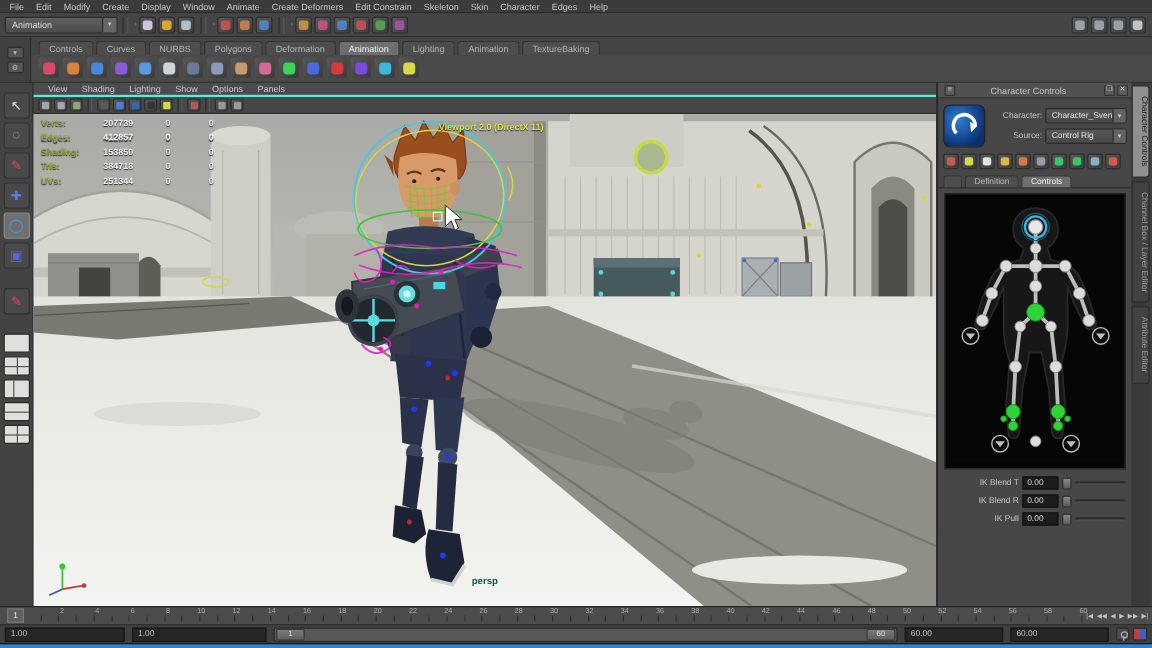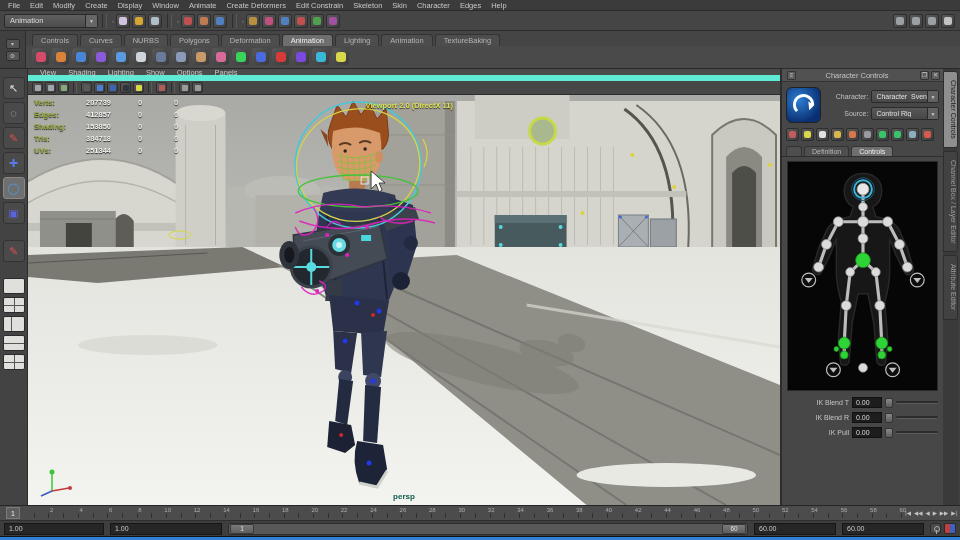--- a/index.html
+++ b/index.html
@@ -41,33 +41,33 @@
   .tool.active { background:#6f6f6f; border-color:#888; }
   .tb-gap { height:10px; }
   .layout-btn { width:22px; height:16px; background:#dfdfdb; border:1px solid #2a2a2a; border-radius:2px; position:relative; }
   .layout-btn.quad:before { content:""; position:absolute; left:50%; top:0; bottom:0; width:1px; background:#555; }
   .layout-btn.quad:after { content:""; position:absolute; top:50%; left:0; right:0; height:1px; background:#555; }
   .layout-btn.vsplit:before { content:""; position:absolute; left:35%; top:0; bottom:0; width:1px; background:#555; }
   .layout-btn.hsplit:before { content:""; position:absolute; top:50%; left:0; right:0; height:1px; background:#555; }
 
   
   .vp { width:754px; display:flex; flex-direction:column; border-right:2px solid #2d2d2d; }
-  .vp-menubar { height:12px; background:#4b4b4b; display:flex; align-items:center; padding-left:6px; border-bottom:6px solid #5eead4; }
+  .vp-menubar { height:12px; background:#4b4b4b; display:flex; align-items:center; padding-left:6px; border-bottom:2px solid #5eead4; }
   .vp-menu-item { font-size:7.5px; color:#c9c9c9; padding:0 6px; }
   .vp-iconbar { height:14px; background:#474747; display:flex; align-items:center; padding-left:4px; gap:2px; border-bottom:1px solid #2c2c2c; }
   .vp-ic { width:11px; height:11px; border-radius:2px; background:linear-gradient(135deg,#585858,#3e3e3e); border:1px solid #2e2e2e; display:flex; align-items:center; justify-content:center; }
   .vp-ic .dot { width:6px; height:6px; border-radius:1px; }
   .vp-sep { width:4px; height:11px; border-left:1px solid #2d2d2d; border-right:1px solid #5a5a5a; margin:0 2px; }
   .vp-canvas { flex:1; position:relative; overflow:hidden; background:#cfcfca; }
   .vp-canvas svg.scene { position:absolute; inset:0; }
   .hud { position:absolute; top:3px; left:6px; display:grid; grid-template-columns:52px 52px 36px 30px; row-gap:3px; font-size:7.5px; font-weight:bold; }
   .hud .lab { color:#93a93c; text-shadow:0 1px 1px rgba(0,0,0,.8); }
   .hud .val { color:#f0f0ee; text-shadow:0 1px 1px rgba(0,0,0,.8); }
   .vp-label { position:absolute; top:6px; left:50%; transform:translateX(-44%); font-size:7.5px; font-weight:bold; color:#dde04c; text-shadow:0 1px 1px rgba(0,0,0,.7); }
-  .cam-label { position:absolute; bottom:4px; left:50%; transform:translateX(-50%); font-size:8px; font-weight:bold; color:#0d5c4c; }
+  .cam-label { position:absolute; bottom:16px; left:50%; transform:translateX(-50%); font-size:8px; font-weight:bold; color:#0d5c4c; }
   .axis-gizmo { position:absolute; left:8px; bottom:6px; }
 
   
   .ccpanel { width:161px; background:#474747; display:flex; flex-direction:column; }
   .cc-header { height:13px; background:#515151; border-bottom:1px solid #333; display:flex; align-items:center; padding:0 3px; }
   .cc-title { flex:1; text-align:center; font-size:7.5px; color:#c4c4c4; }
   .cc-hbtn { width:9px; height:9px; margin-left:2px; background:#5e5e5e; border:1px solid #333; color:#ccc; font-size:6px; line-height:7px; text-align:center; border-radius:1px; }
   .cc-top { display:flex; padding:5px 4px 3px 4px; gap:5px; }
   .cc-logo { width:36px; height:36px; border-radius:6px; background:radial-gradient(circle at 35% 35%, #2e7fd4, #0a2f72 75%); border:1px solid #222; display:flex; align-items:center; justify-content:center; }
   .cc-fields { flex:1; display:flex; flex-direction:column; gap:4px; justify-content:center; }

